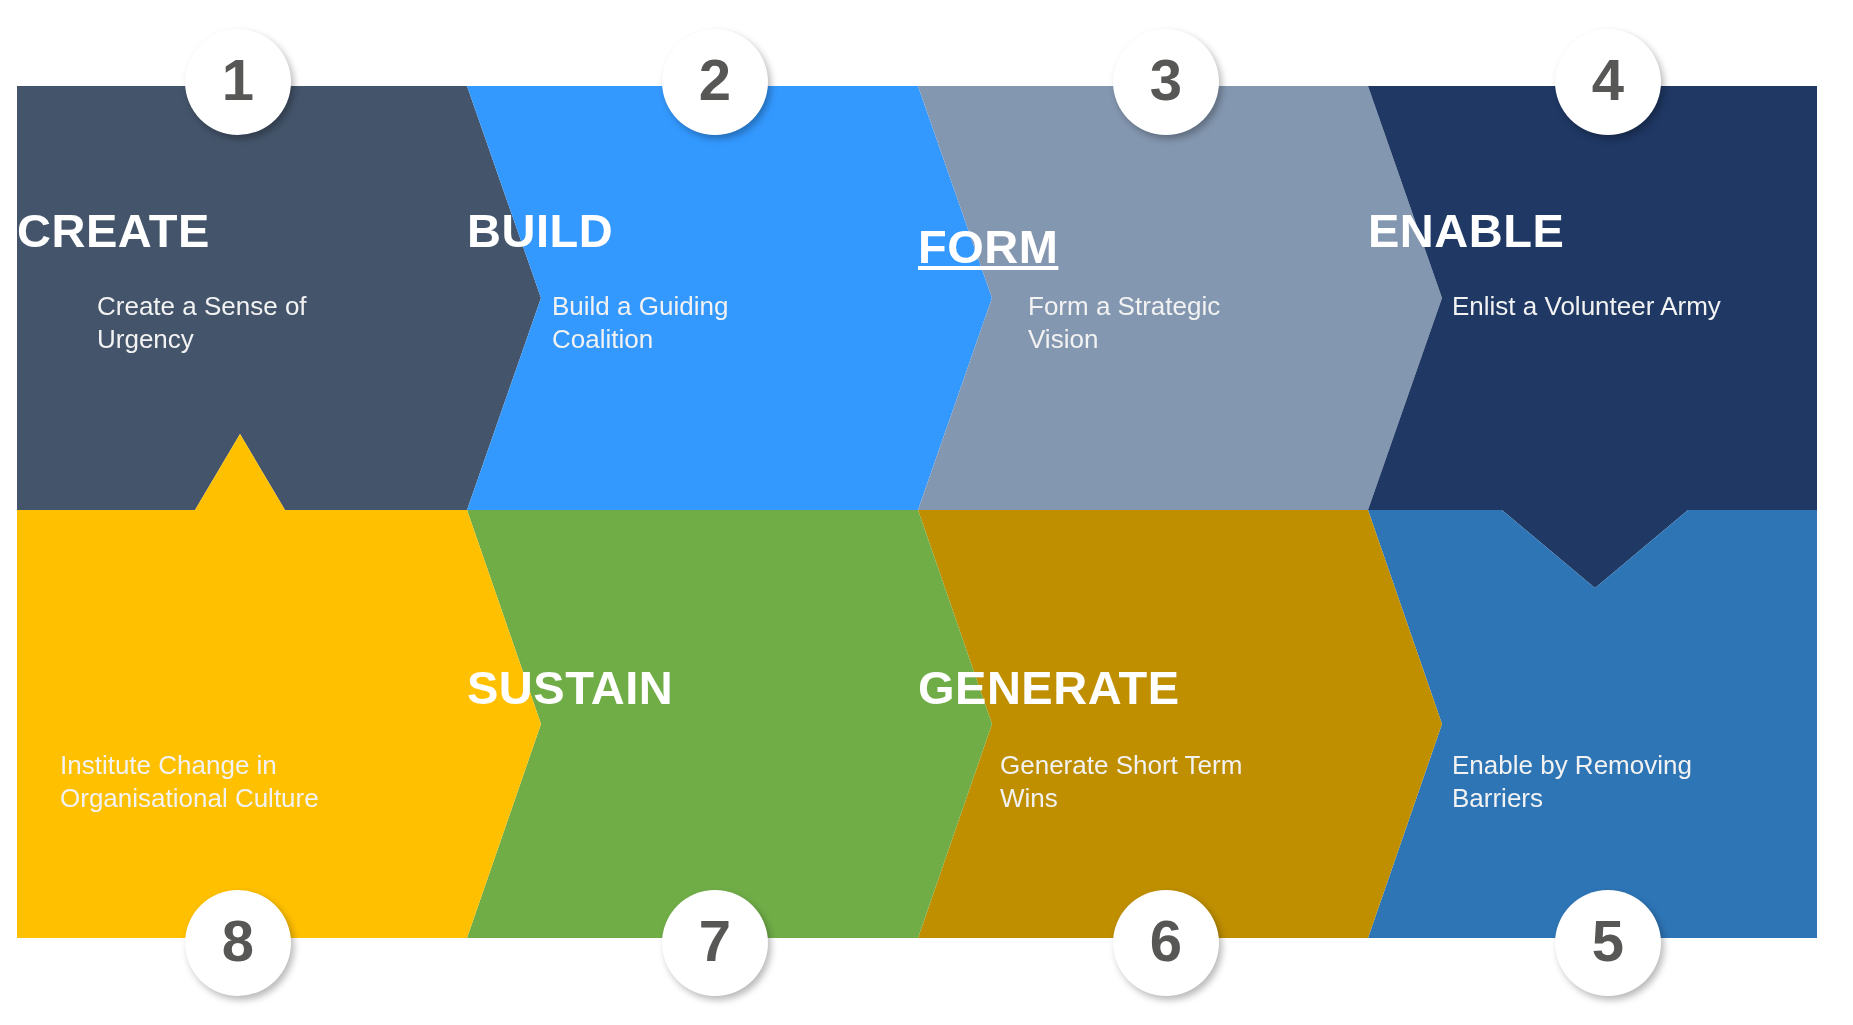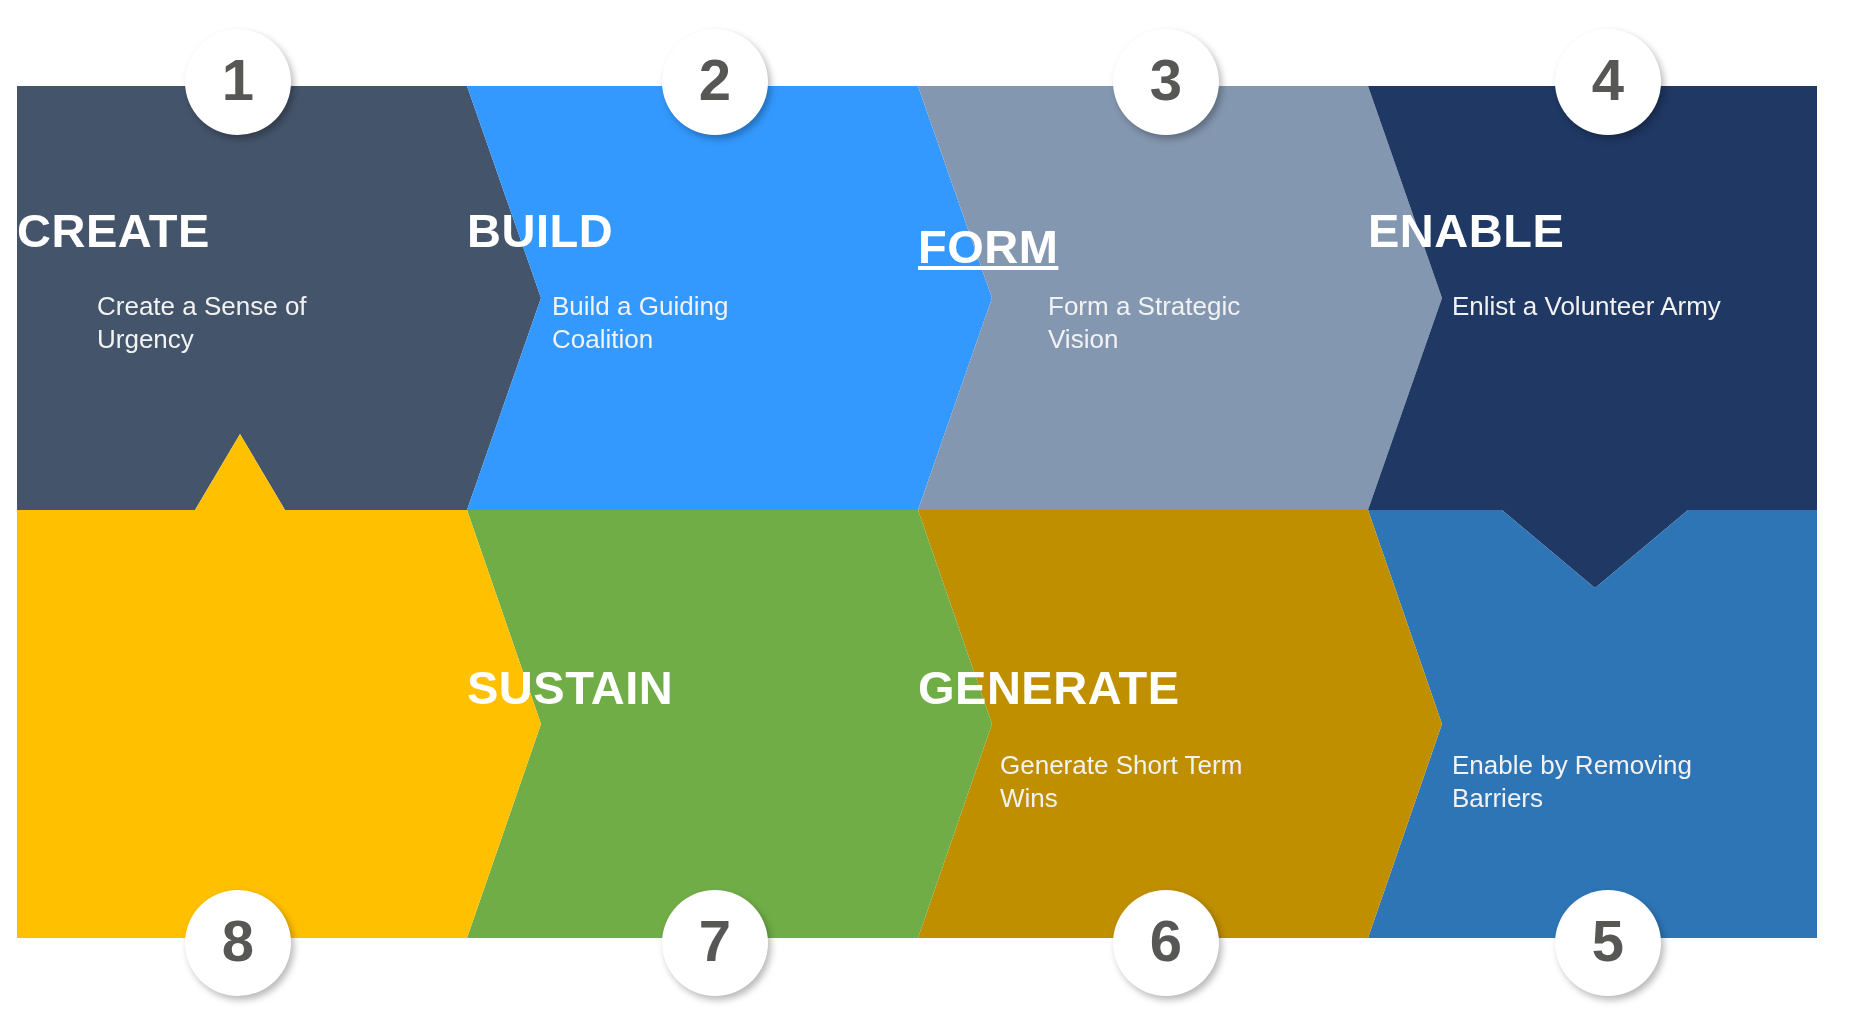--- a/index.html
+++ b/index.html
@@ -99,21 +99,21 @@
   <div class="cell-text cell-title" style="left:467px; top:206px; width:451px;">
     <span>BUILD</span>
   </div>
   <div class="cell-text cell-sub" style="left:552px; top:290px; width:280px;">
     <span>Build a Guiding Coalition</span>
   </div>
 
   <div class="cell-text cell-title" style="left:918px; top:222px; width:450px;text-decoration:underline;">
     <span>FORM</span>
   </div>
-  <div class="cell-text cell-sub" style="left:1028px; top:290px; width:230px;margin-left:20px;">
+  <div class="cell-text cell-sub" style="left:1028px; top:290px; width:230px;">
     <span>Form a Strategic Vision</span>
   </div>
 
   <div class="cell-text cell-title" style="left:1368px; top:206px; width:449px;">
     <span>ENABLE</span>
   </div>
   <div class="cell-text cell-sub" style="left:1452px; top:290px; width:280px;">
     <span>Enlist a Volunteer Army</span>
   </div>
 
@@ -125,20 +125,23 @@
     <span>Enable by Removing Barriers</span>
   </div>
   <div class="cell-text cell-sub" style="left:1000px; top:749px; width:290px;">
     <span>Generate Short Term Wins</span>
   </div>
 
   <div class="cell-text cell-title" style="left:467px; top:663px; width:451px;">
     <span>SUSTAIN</span>
   </div>
 
+  <div class="cell-text cell-sub" style="left:60px; top:749px; width:355px;">
+    <span>Institute Change in Organisational Culture</span>
+  </div>
 
   <div class="badge" style="left:185px; top:29px;">
     <span>1</span>
   </div>
   <div class="badge" style="left:662px; top:29px;">
     <span>2</span>
   </div>
   <div class="badge" style="left:1113px; top:29px;">
     <span>3</span>
   </div>

